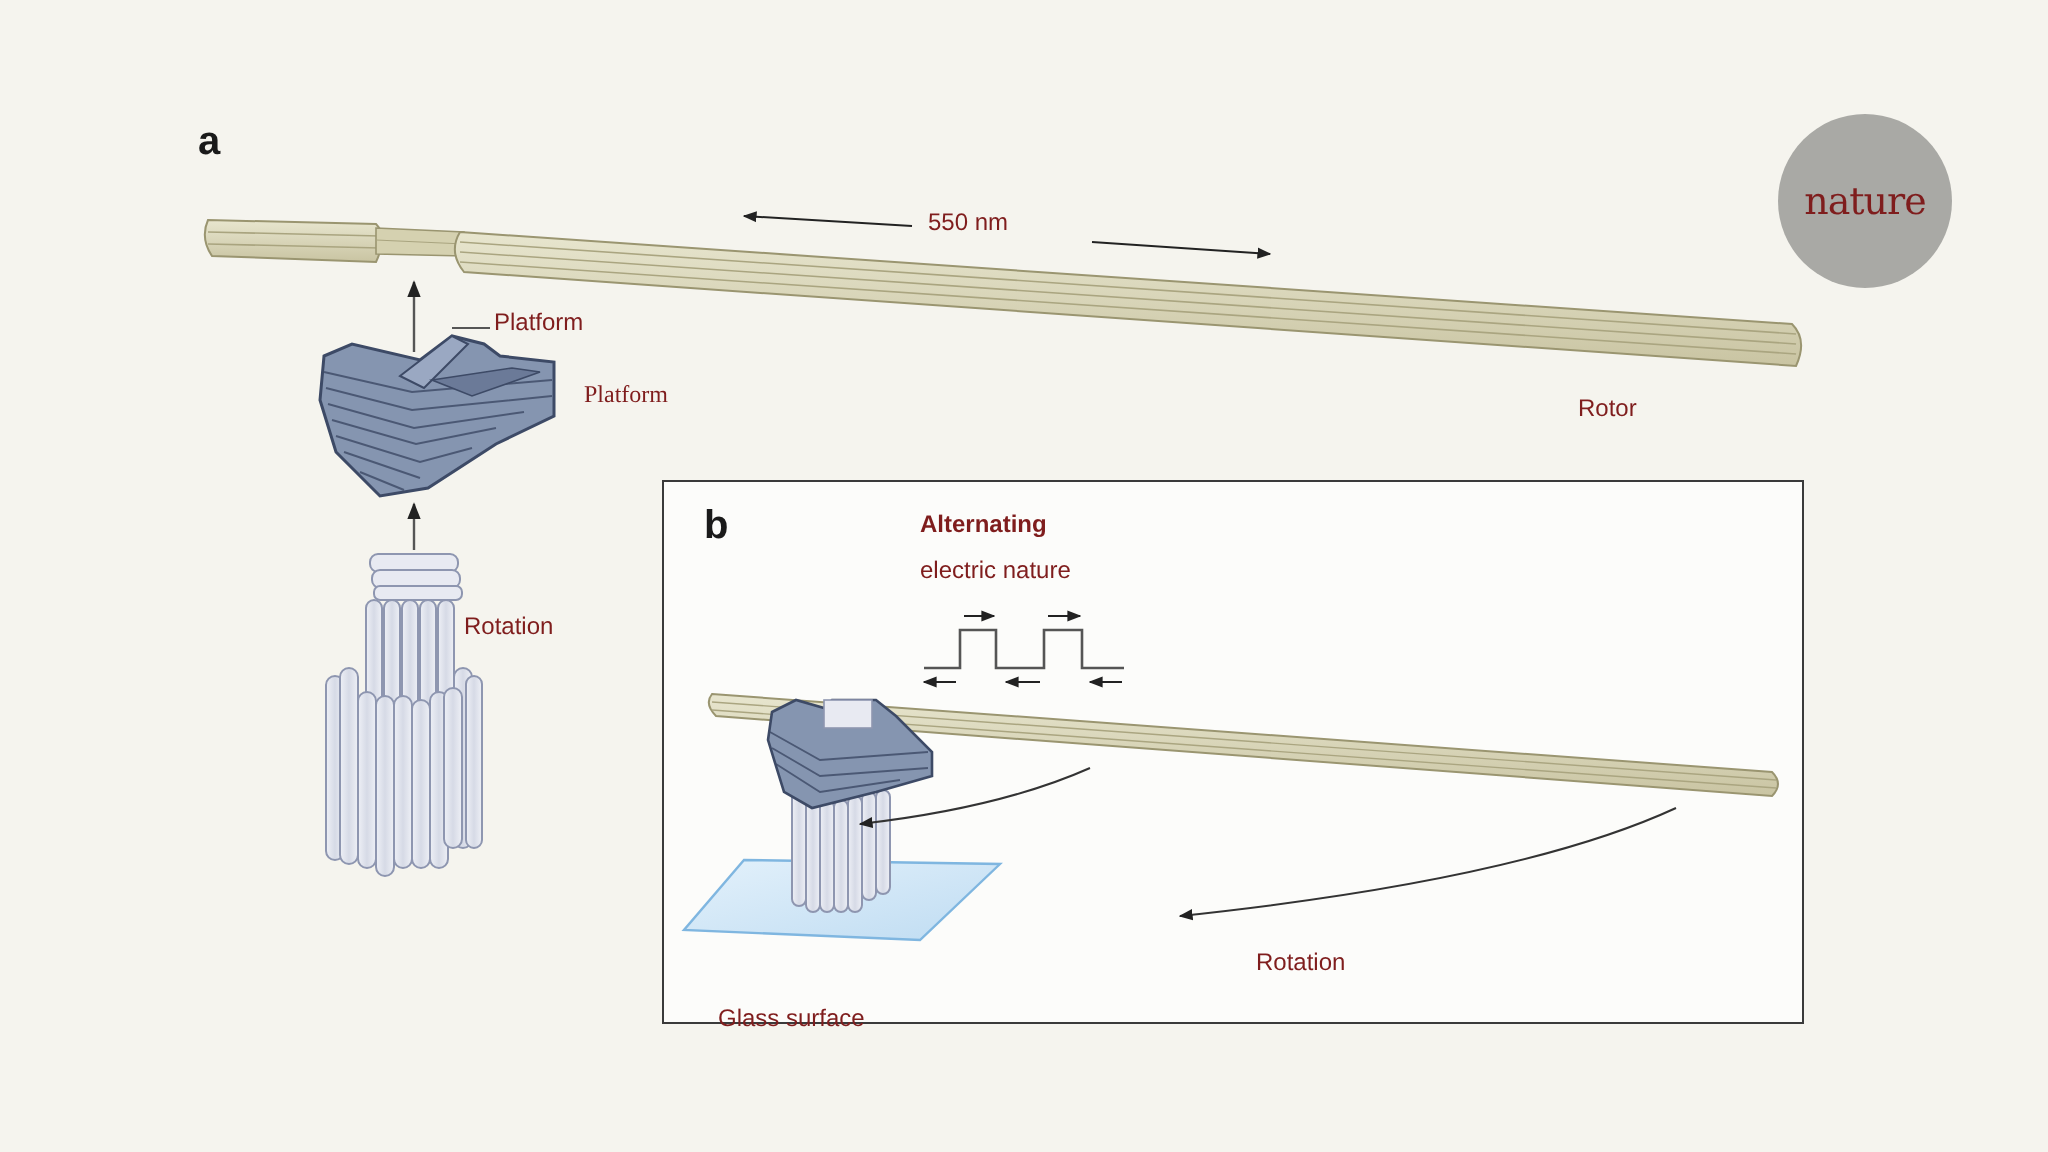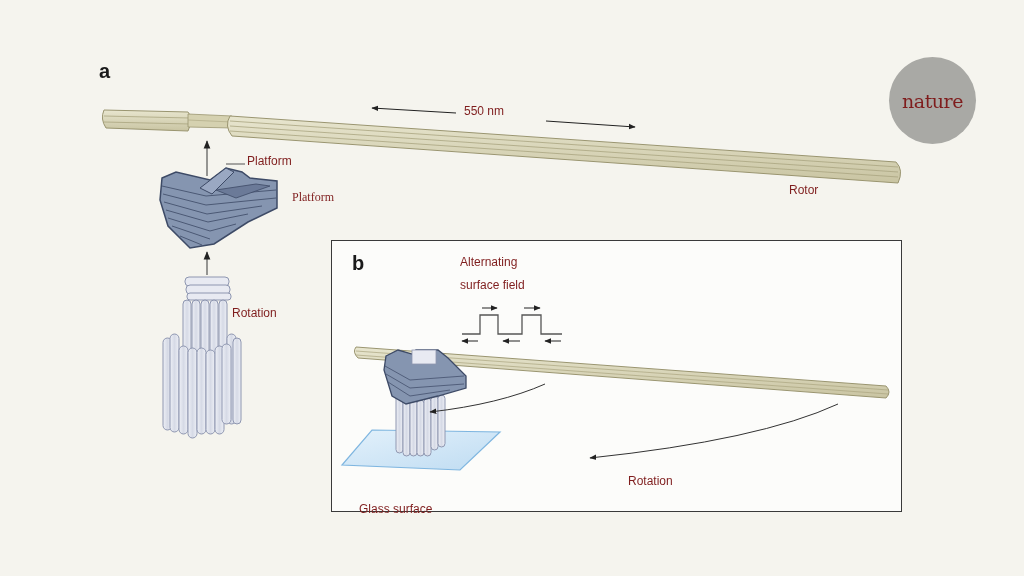--- a/index.html
+++ b/index.html
@@ -150,19 +150,19 @@
     <line x1="478" y1="341" x2="462" y2="341" stroke="#222" stroke-width="1" marker-end="url(#arrowHead)"></line>
     <line x1="520" y1="341" x2="503" y2="341" stroke="#222" stroke-width="1" marker-end="url(#arrowHead)"></line>
     <line x1="561" y1="341" x2="545" y2="341" stroke="#222" stroke-width="1" marker-end="url(#arrowHead)"></line>
   </g>
 </svg>
 
 <div class="lbl" style="left:464px; top:104px;">550 nm</div>
 <div class="lbl" style="left:247px; top:154px;">Platform</div>
 <div class="lbl" style="left:292px; top:190px;font-family:Liberation Serif, serif;">Platform</div>
 <div class="lbl" style="left:232px; top:306px;">Rotation</div>
-<div class="lbl" style="left:789px; top:183px;">Rotor</div>
+<div class="lbl" style="left:789px; top:197px;">Rotor</div>
 
 <div class="panel-letter" style="left:352px; top:252px;">b</div>
-<div class="lbl" style="left:460px; top:255px;">Alternating</div>
-<div class="lbl" style="left:460px; top:278px;">surface field</div>
+<div class="lbl" style="left:460px; top:255px;font-weight:bold;">Alternating</div>
+<div class="lbl" style="left:460px; top:278px;">electric nature</div>
 <div class="lbl" style="left:359px; top:502px;text-align:right;">Glass surface</div>
 <div class="lbl" style="left:628px; top:474px;">Rotation</div>
 
 </body></html>

